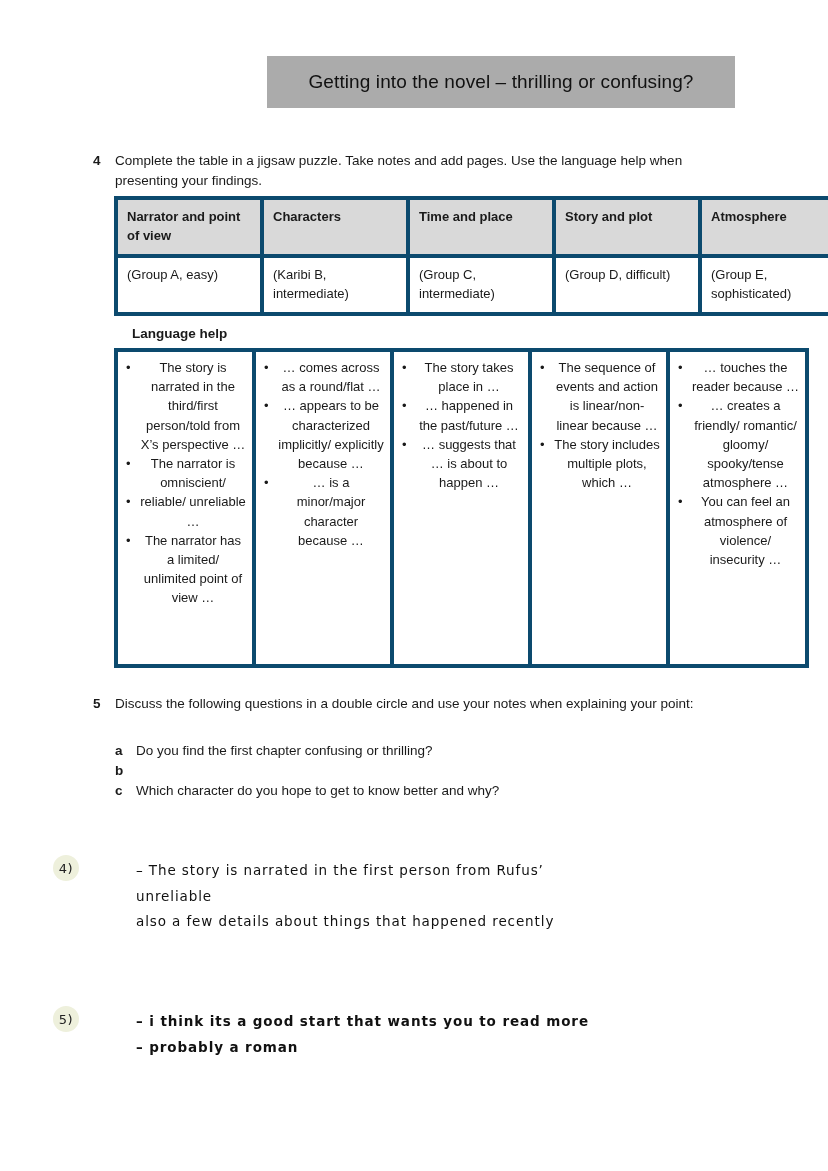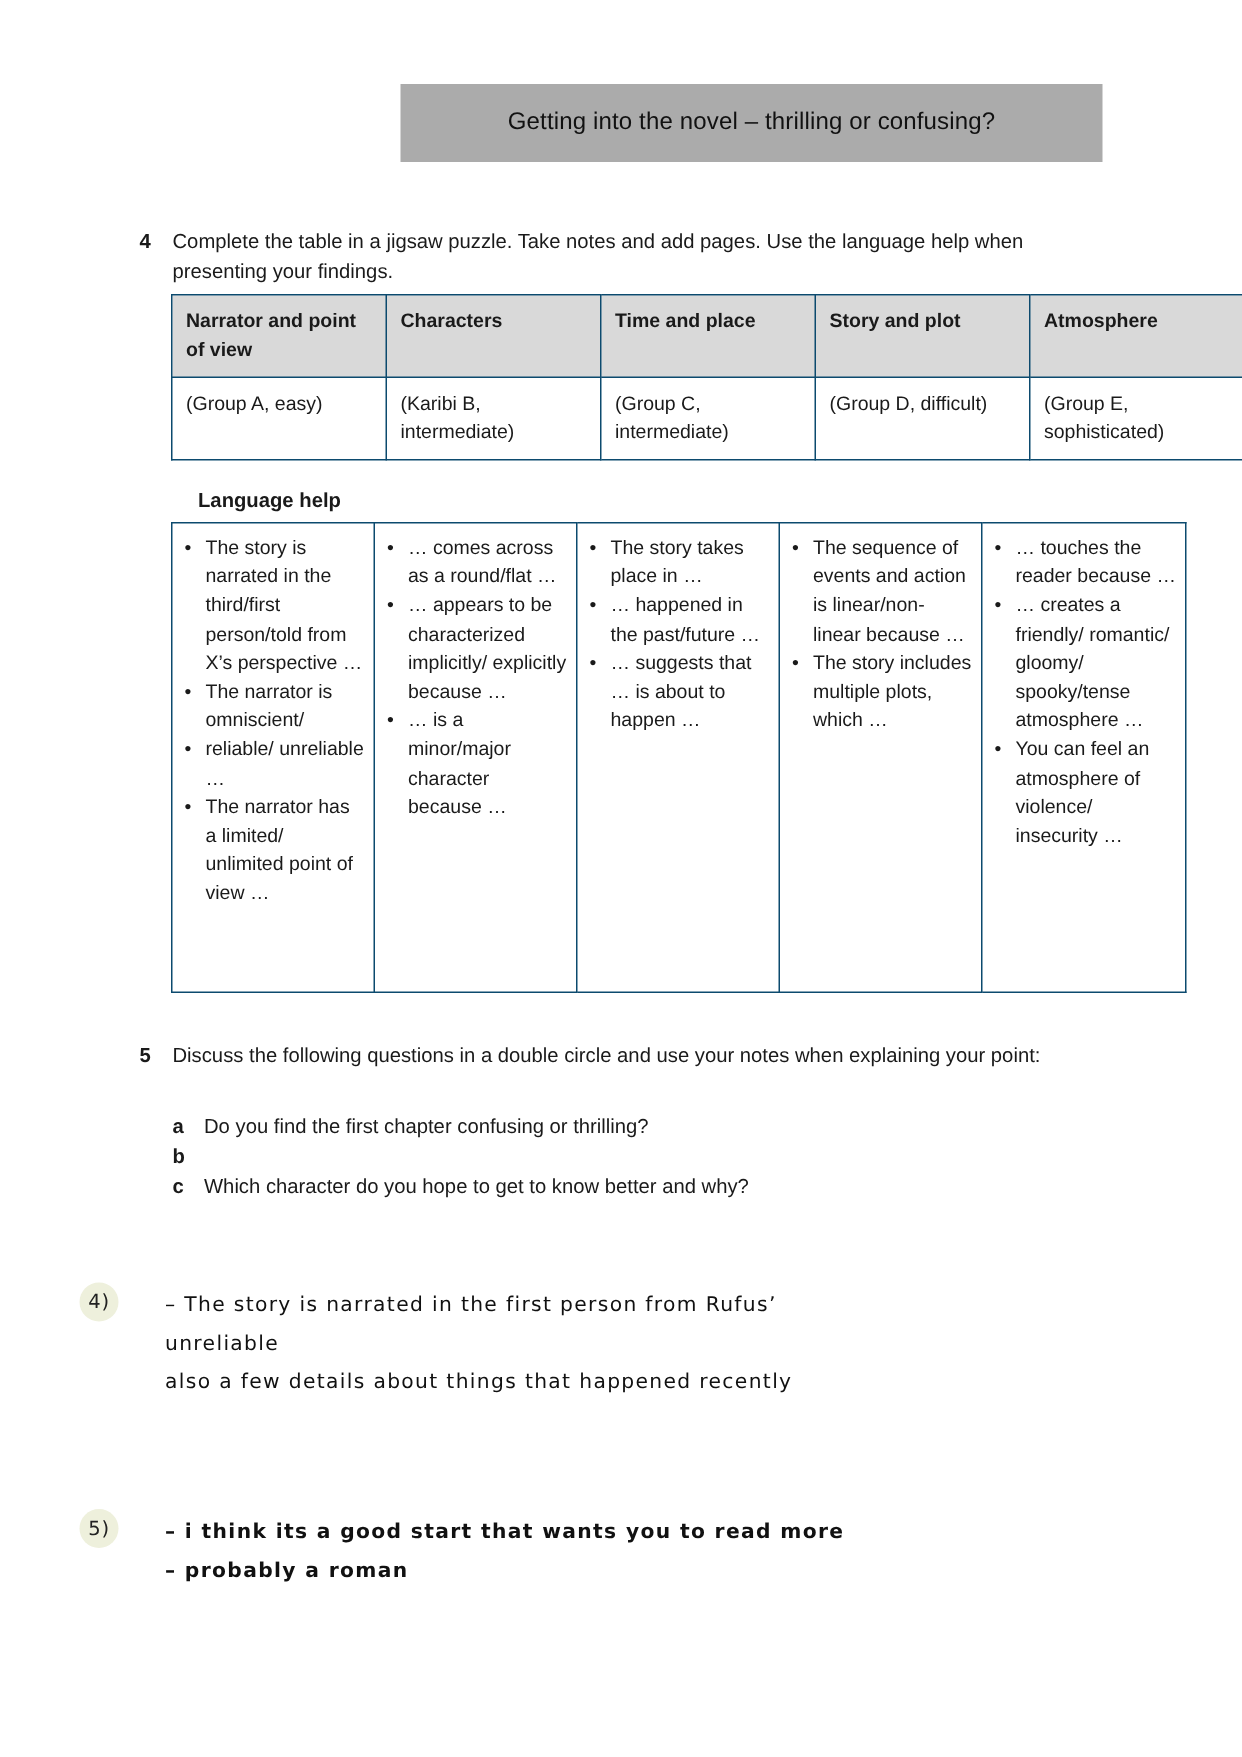--- a/index.html
+++ b/index.html
@@ -22,21 +22,21 @@
     left: 267px;
     top: 56px;
     width: 468px;
     height: 52px;
     background: #ababab;
     display: flex;
     align-items: center;
     justify-content: center;
   }
   #header-banner .banner-text {
-    font-size: 16px;
+    font-size: 19px;
     color: #111111;
     letter-spacing: 0.1px;
     white-space: nowrap;
   }
 
   
   .exercise {
     position: absolute;
     display: flex;
     align-items: flex-start;
@@ -76,21 +76,21 @@
   }
 
   
   .doc-table {
     position: absolute;
     border-collapse: collapse;
     table-layout: fixed;
     width: 621px;
   }
   .doc-table td, .doc-table th {
-    border: 1px solid #0c4a6e;
+    border: 4px solid #0c4a6e;
     vertical-align: top;
     padding: 7px 9px 9px 9px;
     font-size: 13px;
     line-height: 19px;
     text-align: left;
   }
   .doc-table th {
     background: #d9d9d9;
     font-weight: bold;
   }
@@ -114,20 +114,21 @@
     top: 326px;
     font-size: 13.5px;
     font-weight: bold;
   }
 
   
   ul.helplist {
     margin: 0;
     padding: 0;
     list-style: none;
+    text-align: center;
   }
   ul.helplist > li {
     position: relative;
     padding-left: 18px;
     margin: 0 0 0 0;
     font-size: 13px;
     line-height: 19.2px;
   }
   ul.helplist > li::before {
     content: "\2022";
@@ -140,21 +141,21 @@
 
   
   .hand-block {
     position: absolute;
     font-family: "DejaVu Sans", sans-serif;
     font-size: 13.5px;
     color: #111111;
     letter-spacing: 0.9px;
     line-height: 25.5px;
   }
-  .hand-line { white-space: nowrap; }
+  .hand-line { white-space: nowrap; margin-left: 26px; }
 
   #hand-answer-4 { left: 110px; top: 858px; }
   #hand-answer-5 { left: 110px; top: 1009px; font-weight: bold; }
 
   .hand-marker {
     position: absolute;
     font-family: "DejaVu Sans", sans-serif;
     font-size: 13px;
     color: #222222;
     width: 26px;

